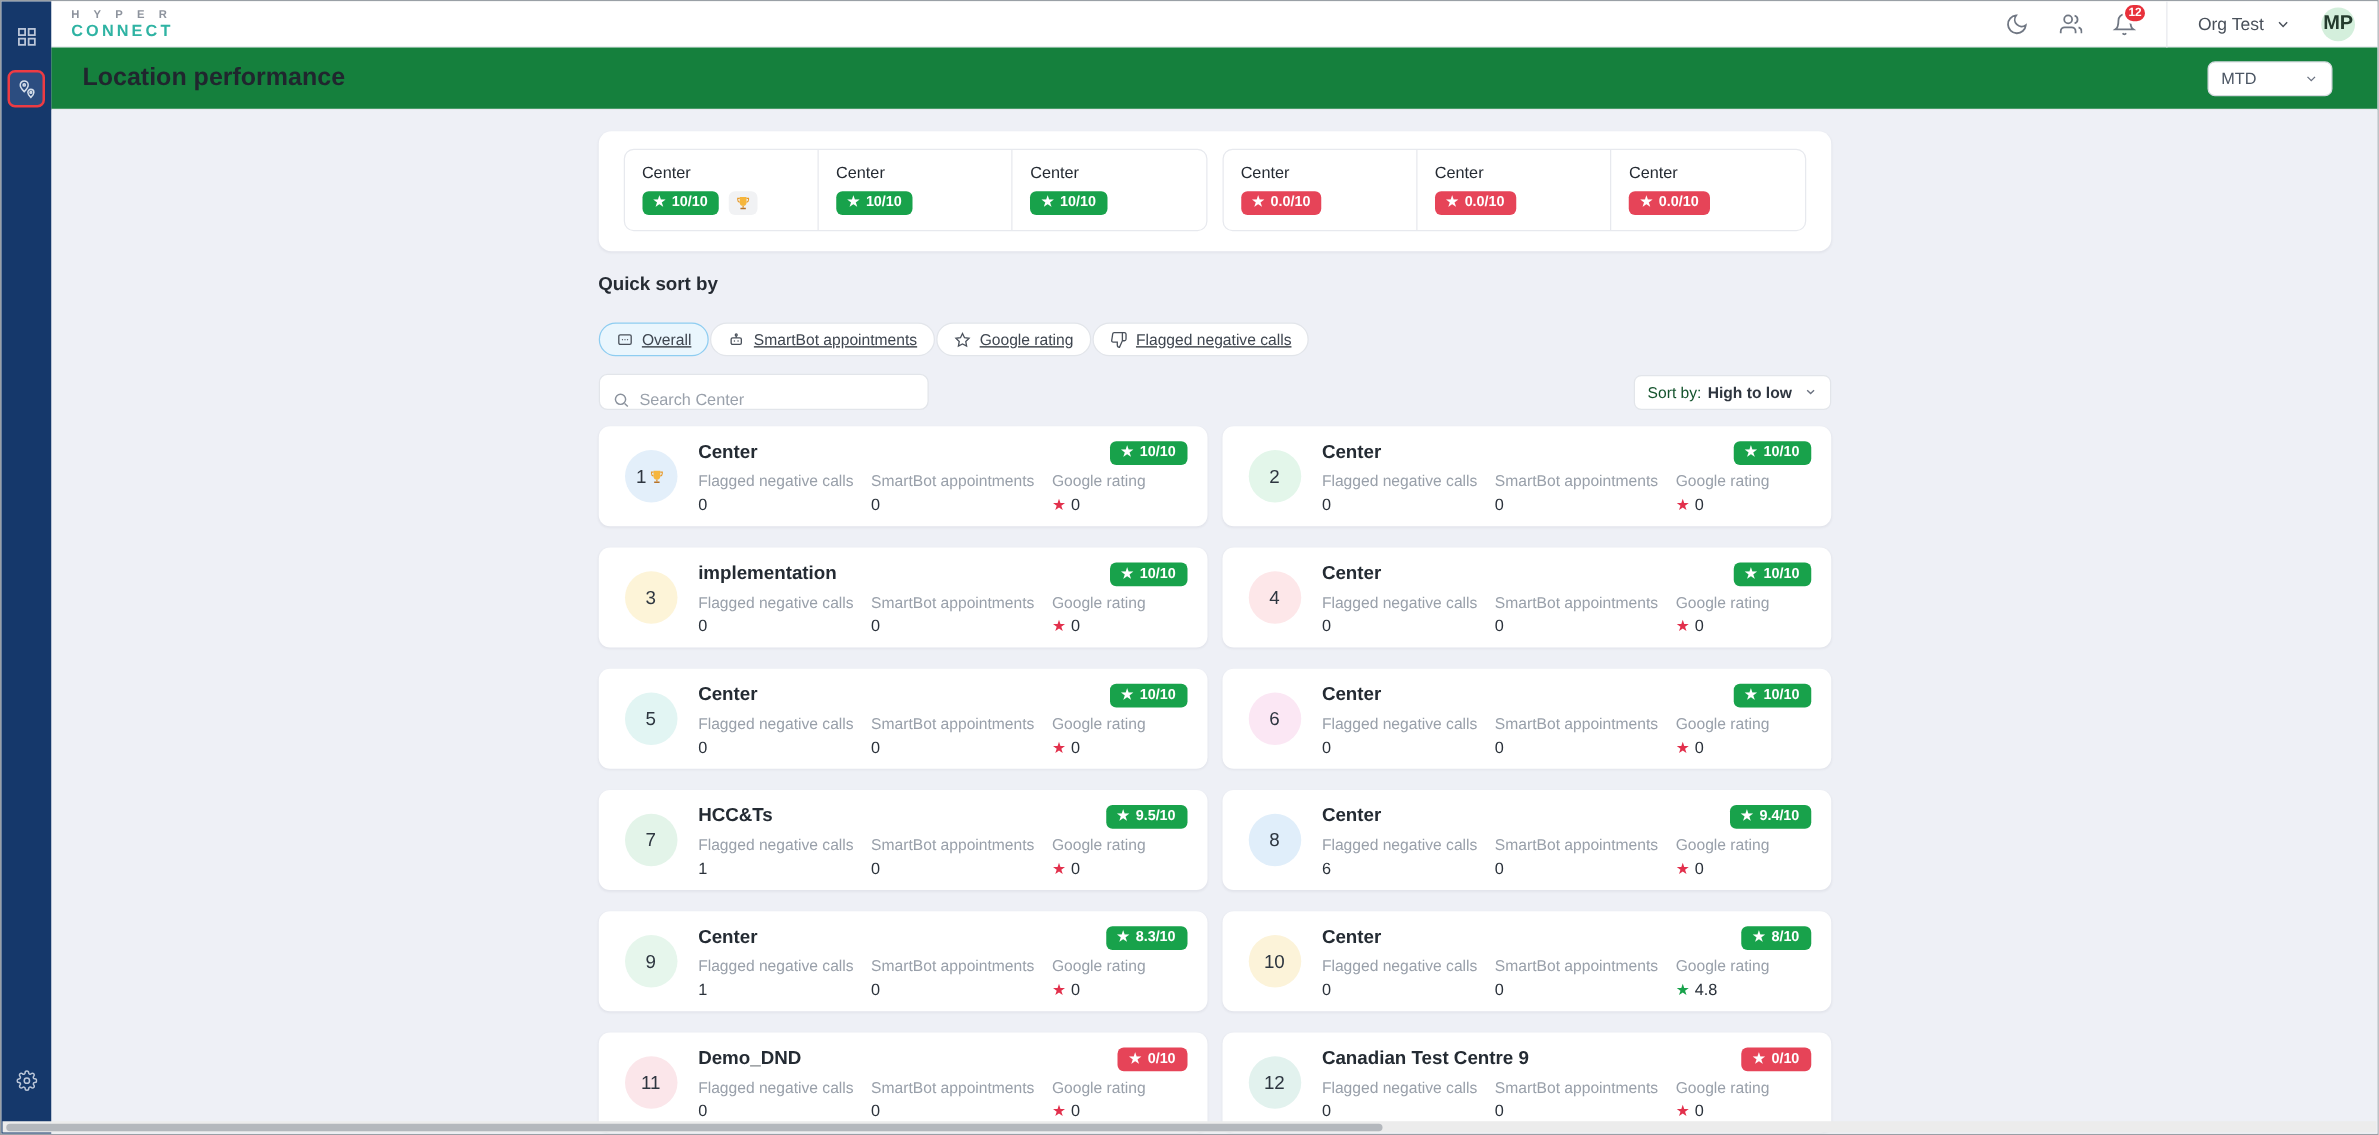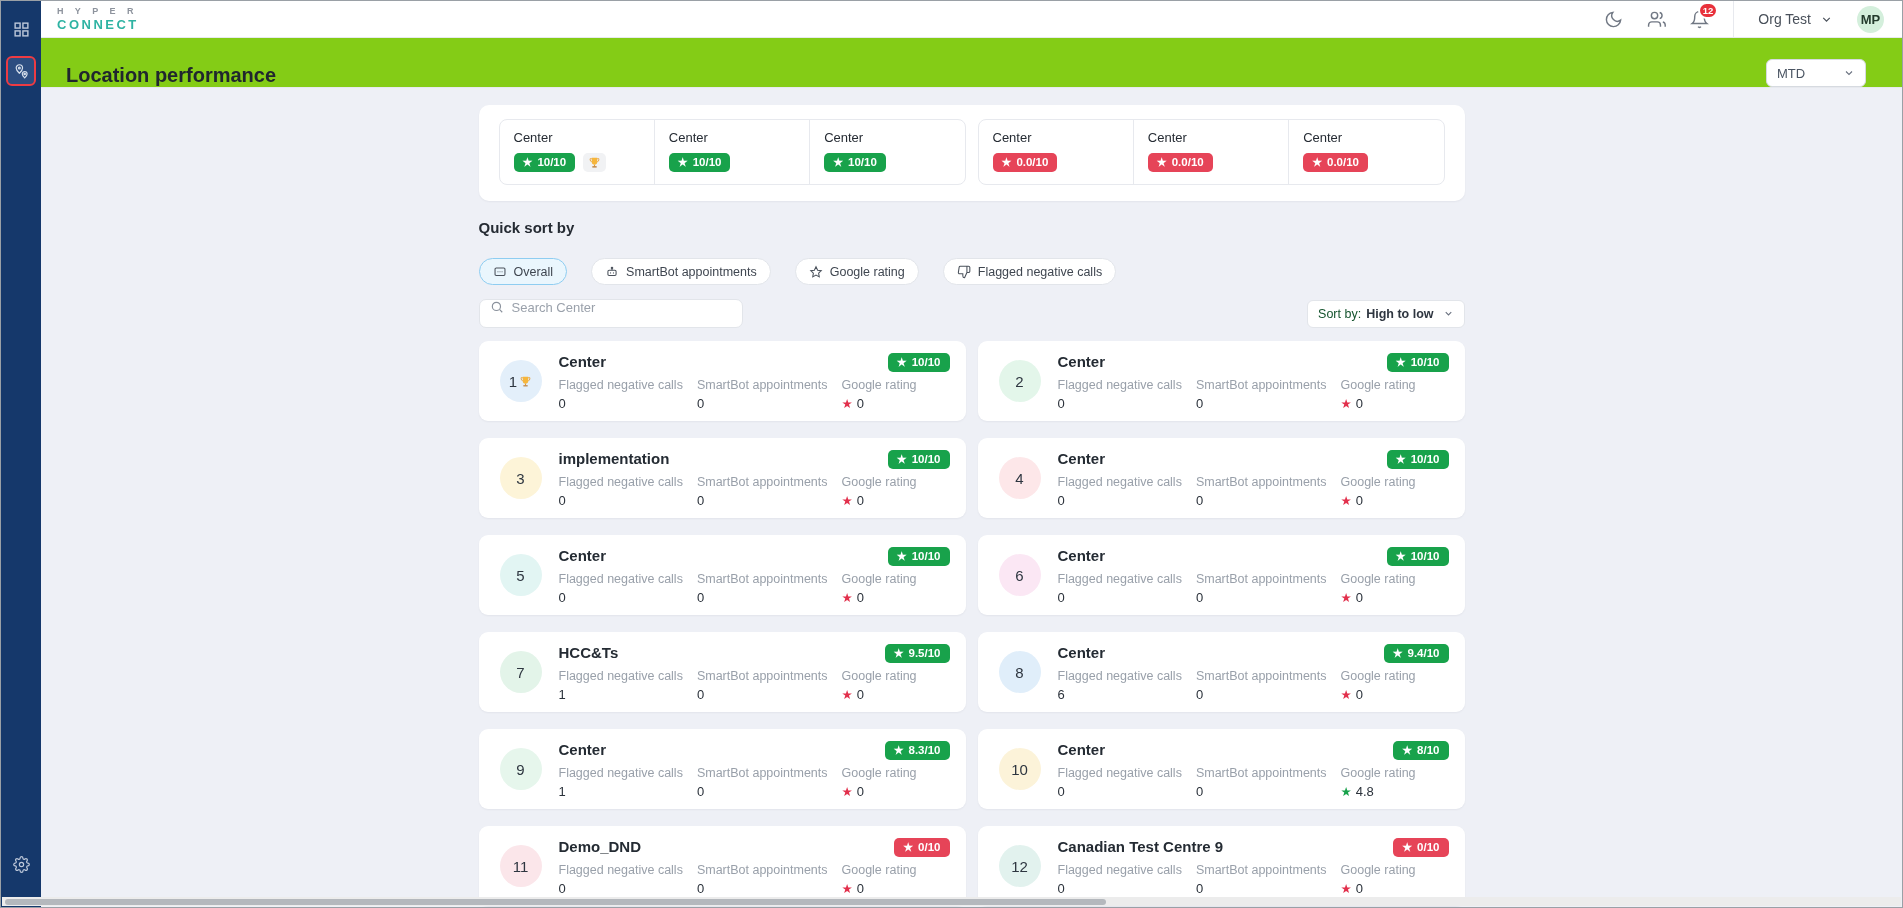--- a/index.html
+++ b/index.html
@@ -29,25 +29,25 @@
   .topbar-right { margin-left:auto; display:flex; align-items:center; gap:24px; }
   .icon-btn { position:relative; width:19px; height:19px; color:#707783; cursor:pointer; }
   .icon-btn svg { width:19px; height:19px; }
   .notif-badge { position:absolute; top:-8px; right:-9px; min-width:17px; height:17px; padding:0 3px;
     background:#e8313b; color:#fff; font-size:9.5px; font-weight:700; border-radius:9px;
     display:flex; align-items:center; justify-content:center; border:2px solid #fff; }
   .header-divider { width:1px; height:37px; background:#e7e9ee; }
   .org-level { display:flex; align-items:center; gap:9px; font-size:14px; color:#49505a; cursor:pointer; }
   .org-level svg { width:13px; height:13px; color:#49505a; }
   .avatar { width:27px; height:27px; border-radius:50%; background:#d4efdc; color:#243b2d;
-    font-size:13px; font-weight:700; display:flex; align-items:center; justify-content:center; cursor:pointer; }
+    font-size:16px; font-weight:700; display:flex; align-items:center; justify-content:center; cursor:pointer; }
 
   
-  .titlebar { margin-left:40px; height:50px; background:#84cc16; border-bottom:1px solid #e7e9ee;
-    display:flex; align-items:flex-end; padding:0 36px 0 25px; }
+  .titlebar { margin-left:40px; height:50px; background:#15803d; border-bottom:1px solid #e7e9ee;
+    display:flex; align-items:center; padding:0 36px 0 25px; }
   .page-title { font-size:20px; font-weight:700; color:#20262e; }
   .period-select { margin-left:auto; width:100px; height:28px; border:1px solid #d6dae0; border-radius:6px;
     background:#fff; display:flex; align-items:center; justify-content:space-between; padding:0 10px;
     font-size:13px; color:#4b5563; cursor:pointer; }
   .period-select svg { width:12px; height:12px; color:#6b7280; }
 
   
   .main { margin-left:40px; height:821px; background:#eef0f6; padding-top:17px; overflow:hidden; }
   .content { width:986px; margin:0 auto; }
 
@@ -60,29 +60,29 @@
   .rated-name { font-size:13px; color:#252b33; margin-bottom:7px; }
   .rating-badge { display:inline-flex; align-items:center; gap:5px; color:#fff; font-size:11.5px;
     font-weight:700; padding:3px 9px; border-radius:5px; line-height:13px; }
   .rating-badge.green { background:#18a24b; }
   .rating-badge.red { background:#e64458; }
   .badge-star { font-size:11px; line-height:11px; }
   .trophy-chip { display:inline-flex; margin-left:8px; background:#f1f2f4; border-radius:5px; padding:3px 5px; vertical-align:bottom; }
   .trophy-chip svg, .rank-trophy svg { width:13px; height:13px; }
 
   .quick-sort-label { font-size:15px; font-weight:700; color:#252b33; margin:18px 0 22px; }
-  .chips { display:flex; gap:24px; }
+  .chips { display:flex; gap:1px;text-decoration:underline; }
   .chip { display:inline-flex; align-items:center; gap:7px; height:27px; padding:0 13px;
     border-radius:14px; background:#fff; border:1px solid #e2e5ea; font-size:12.5px; color:#3f4650; cursor:pointer; }
   .chip.selected { background:#eaf6fd; border-color:#8ecdf1; }
   .chip svg { width:14px; height:14px; color:#4a515b; }
 
   .toolbar { display:flex; align-items:center; margin:14px 0 13px; }
   .search-box { width:264px; height:29px; background:#fff; border:1px solid #e2e5ea; border-radius:7px;
-    display:flex; align-items:flex-start; padding:0 10px; gap:8px; color:#8a919c; }
+    display:flex; align-items:flex-end; padding:0 10px; gap:8px; color:#8a919c; }
   .search-box svg { width:14px; height:14px; flex:none; }
   .search-box input { border:none; outline:none; background:transparent; font-size:13px; color:#374151;
     width:100%; font-family:"Liberation Sans", sans-serif; }
   .search-box input::placeholder { color:#9aa1ab; }
   .sort-select { margin-left:auto; height:28px; background:#fff; border:1px solid #e2e5ea; border-radius:6px;
     display:flex; align-items:center; gap:5px; padding:0 10px; font-size:12.5px; cursor:pointer; }
   .sort-prefix { color:#14532d; }
   .sort-value { color:#2f3640; font-weight:700; }
   .sort-select svg { width:11px; height:11px; color:#6b7280; margin-left:4px; }
 

